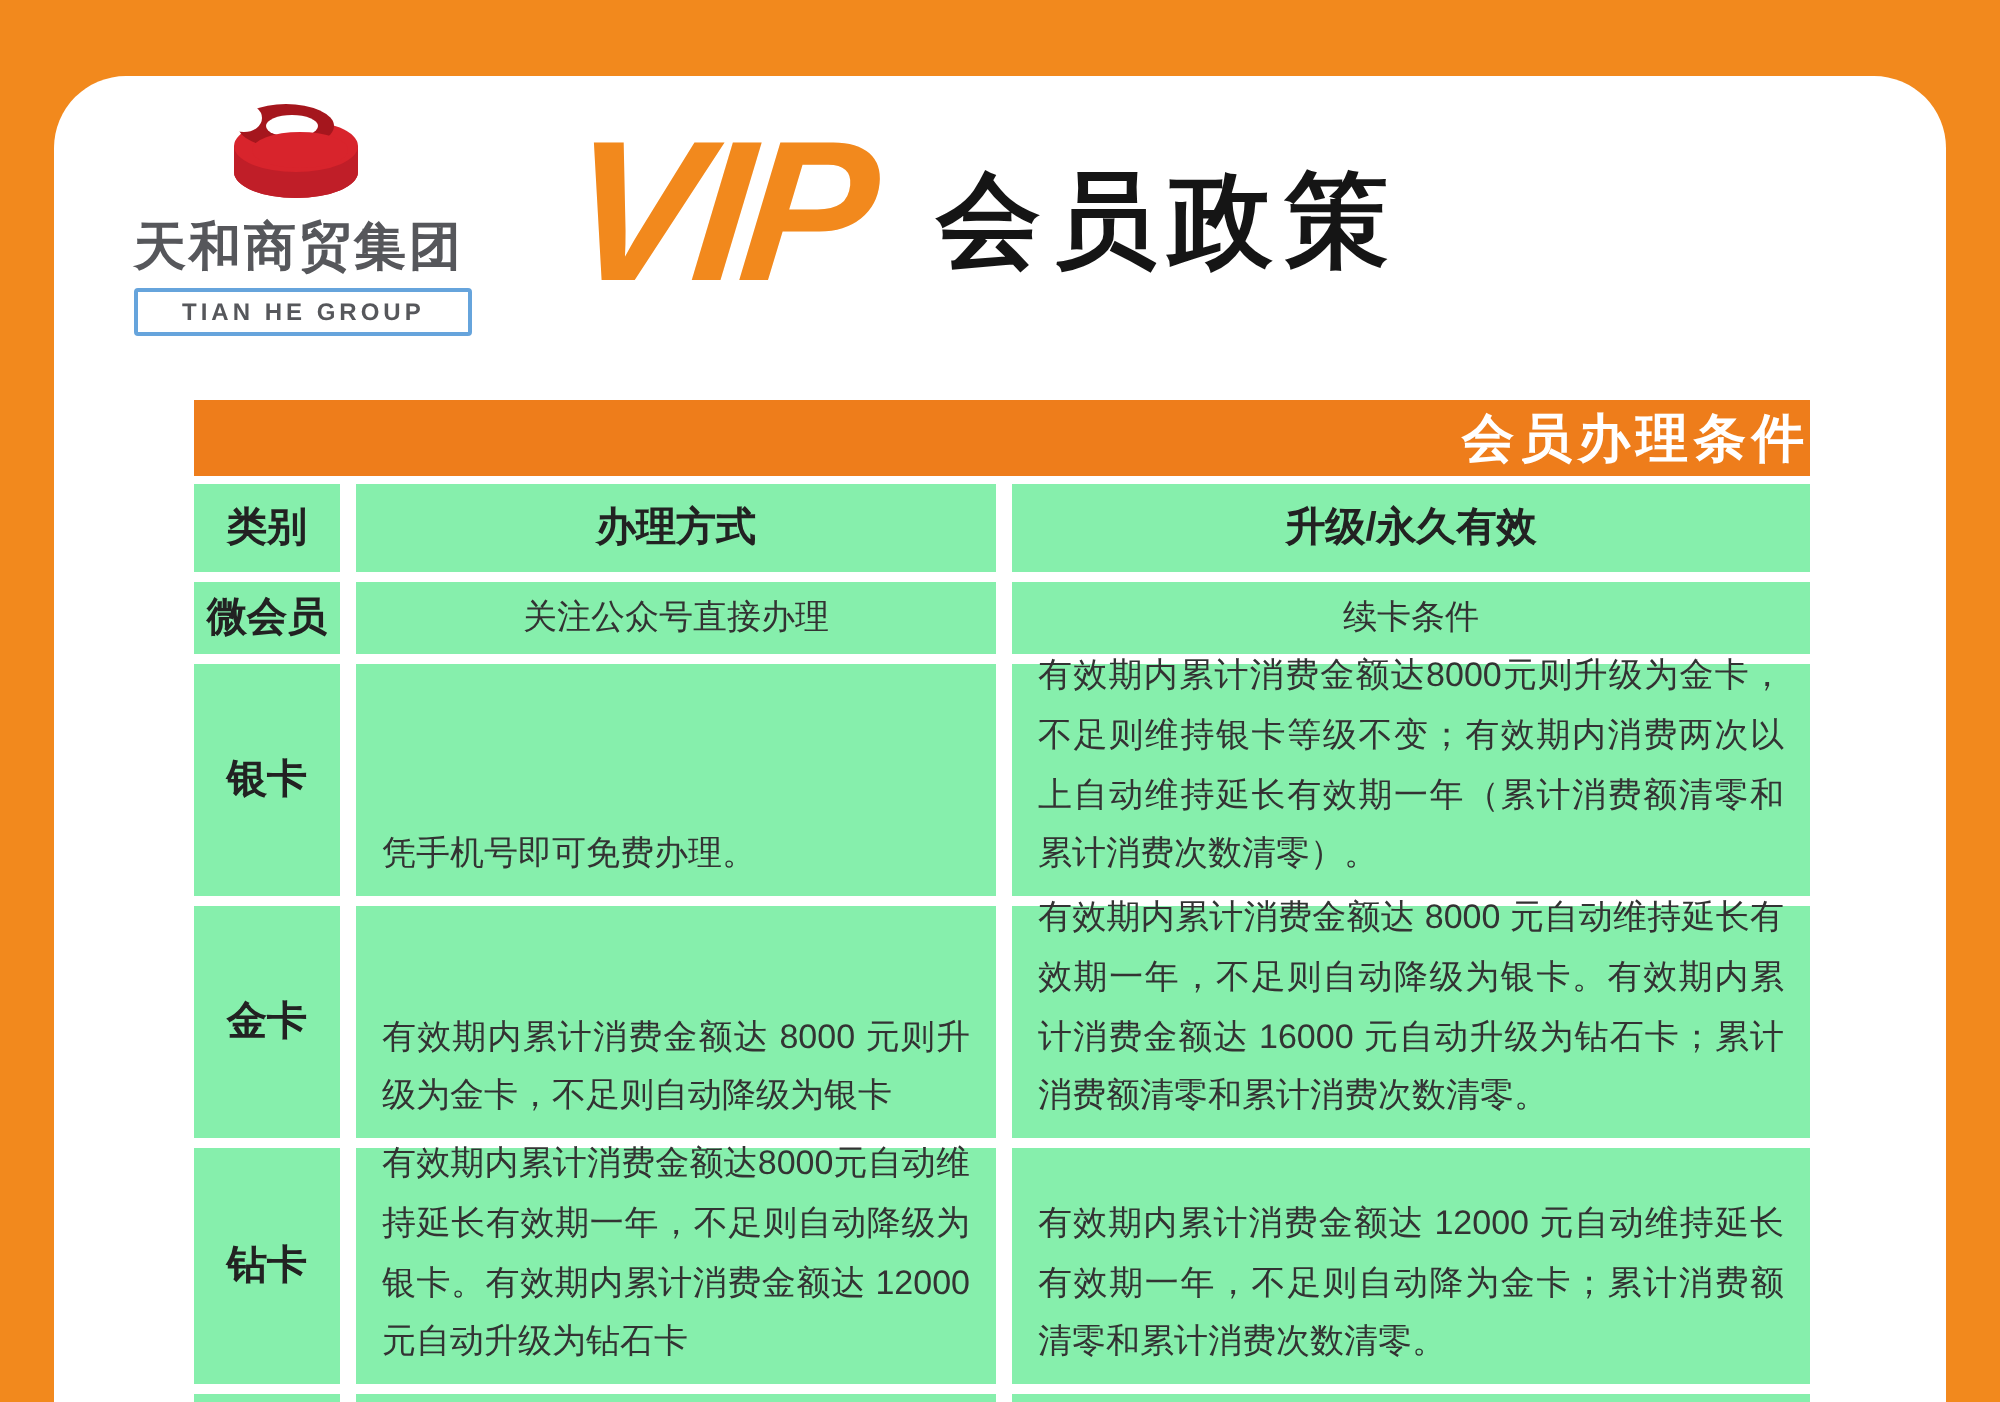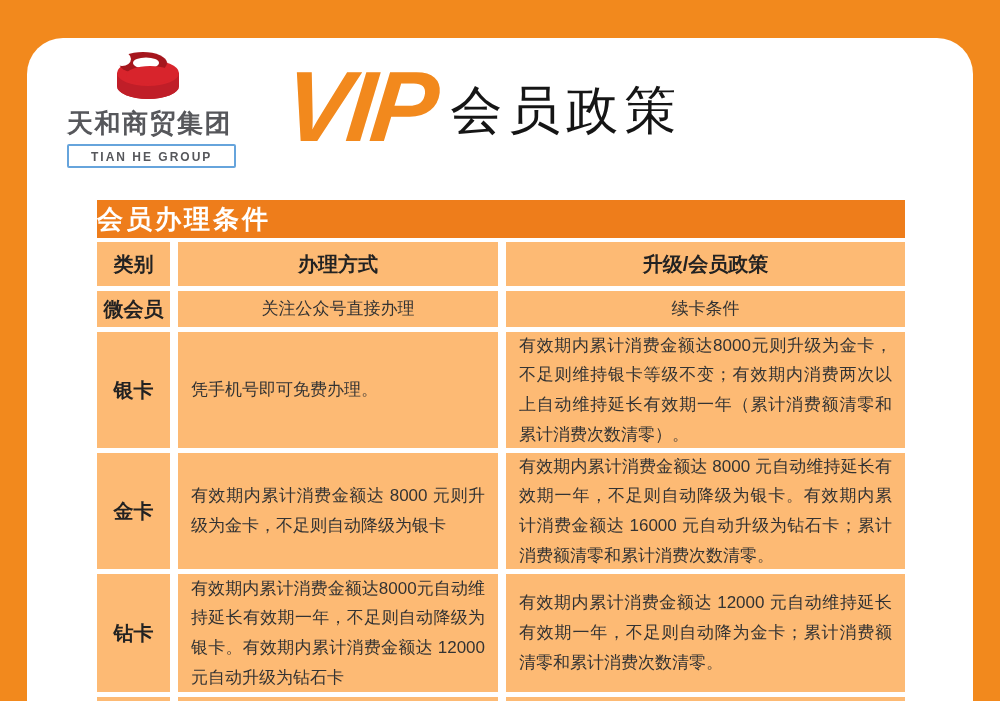--- a/index.html
+++ b/index.html
@@ -21,46 +21,46 @@
   }
   .logo-en { font-size:12px; font-weight:bold; color:#56575B; letter-spacing:2px; white-space:nowrap; }
 
   
   .title-row { position:absolute; left:258px; top:22px; display:flex; align-items:flex-end; }
   .vip {
     font-size:100px; line-height:92px; font-weight:900; font-style:italic;
     color:#F2891D; letter-spacing:-4px; transform:skewX(-6deg);
   }
   .title-cn {
-    font-size:52px; font-weight:400; color:#151515;
-    letter-spacing:6px; margin-left:16px; margin-bottom:6px; white-space:nowrap;
+    font-size:52px; font-weight:700; color:#151515;
+    letter-spacing:6px; margin-left:34px; margin-bottom:6px; white-space:nowrap;
   }
 
   
   .section-bar {
     position:absolute; left:70px; top:162px; width:808px; height:38px;
-    background:#EE7D1B; display:flex; align-items:center; justify-content:flex-start;
+    background:#EE7D1B; display:flex; align-items:center; justify-content:flex-end;
   }
   .section-bar span { color:#fff; font-size:26px; font-weight:bold; letter-spacing:3px; }
 
   
   .vip-table {
     position:absolute; left:70px; top:204px; width:808px;
     display:grid; grid-template-columns:73px 320px 399px;
     column-gap:8px; row-gap:5px;
     grid-template-rows:44px 36px 116px 116px 118px 24px;
   }
   .cell {
-    background:#fdba74; color:#333; display:flex; align-items:center;
+    background:#86efac; color:#333; display:flex; align-items:center;
     font-size:17px; line-height:1.75;
   }
   .cell.center { justify-content:center; text-align:center; }
   .cell.head { font-weight:bold; font-size:20px; color:#222; justify-content:center; }
   .cell.cat  { font-weight:bold; font-size:20px; color:#222; justify-content:center; }
-  .cell.pad  { padding:22px 13px; }
+  .cell.pad  { padding:6px 13px;align-items:flex-end; }
   .cell.just p { text-align:justify; width:100%; }
   .cell.empty { min-height:24px; }
 </style>
 </head>
 <body>
 
 <div class="card">
 
   <div class="logo">
     <svg class="logo-icon" width="70" height="58" viewBox="0 0 70 58">
@@ -84,21 +84,21 @@
   </div>
 
   <div class="section-bar">
     <span>会员办理条件</span>
   </div>
 
   <div class="vip-table">
 
     <div class="cell head">类别</div>
     <div class="cell head">办理方式</div>
-    <div class="cell head">升级/会员政策</div>
+    <div class="cell head">升级/永久有效</div>
 
     <div class="cell cat">微会员</div>
     <div class="cell center">关注公众号直接办理</div>
     <div class="cell center">续卡条件</div>
 
     <div class="cell cat">银卡</div>
     <div class="cell pad">凭手机号即可免费办理。</div>
     <div class="cell pad just">
       <p>有效期内累计消费金额达8000元则升级为金卡，不足则维持银卡等级不变；有效期内消费两次以上自动维持延长有效期一年（累计消费额清零和累计消费次数清零）。</p>
     </div>

